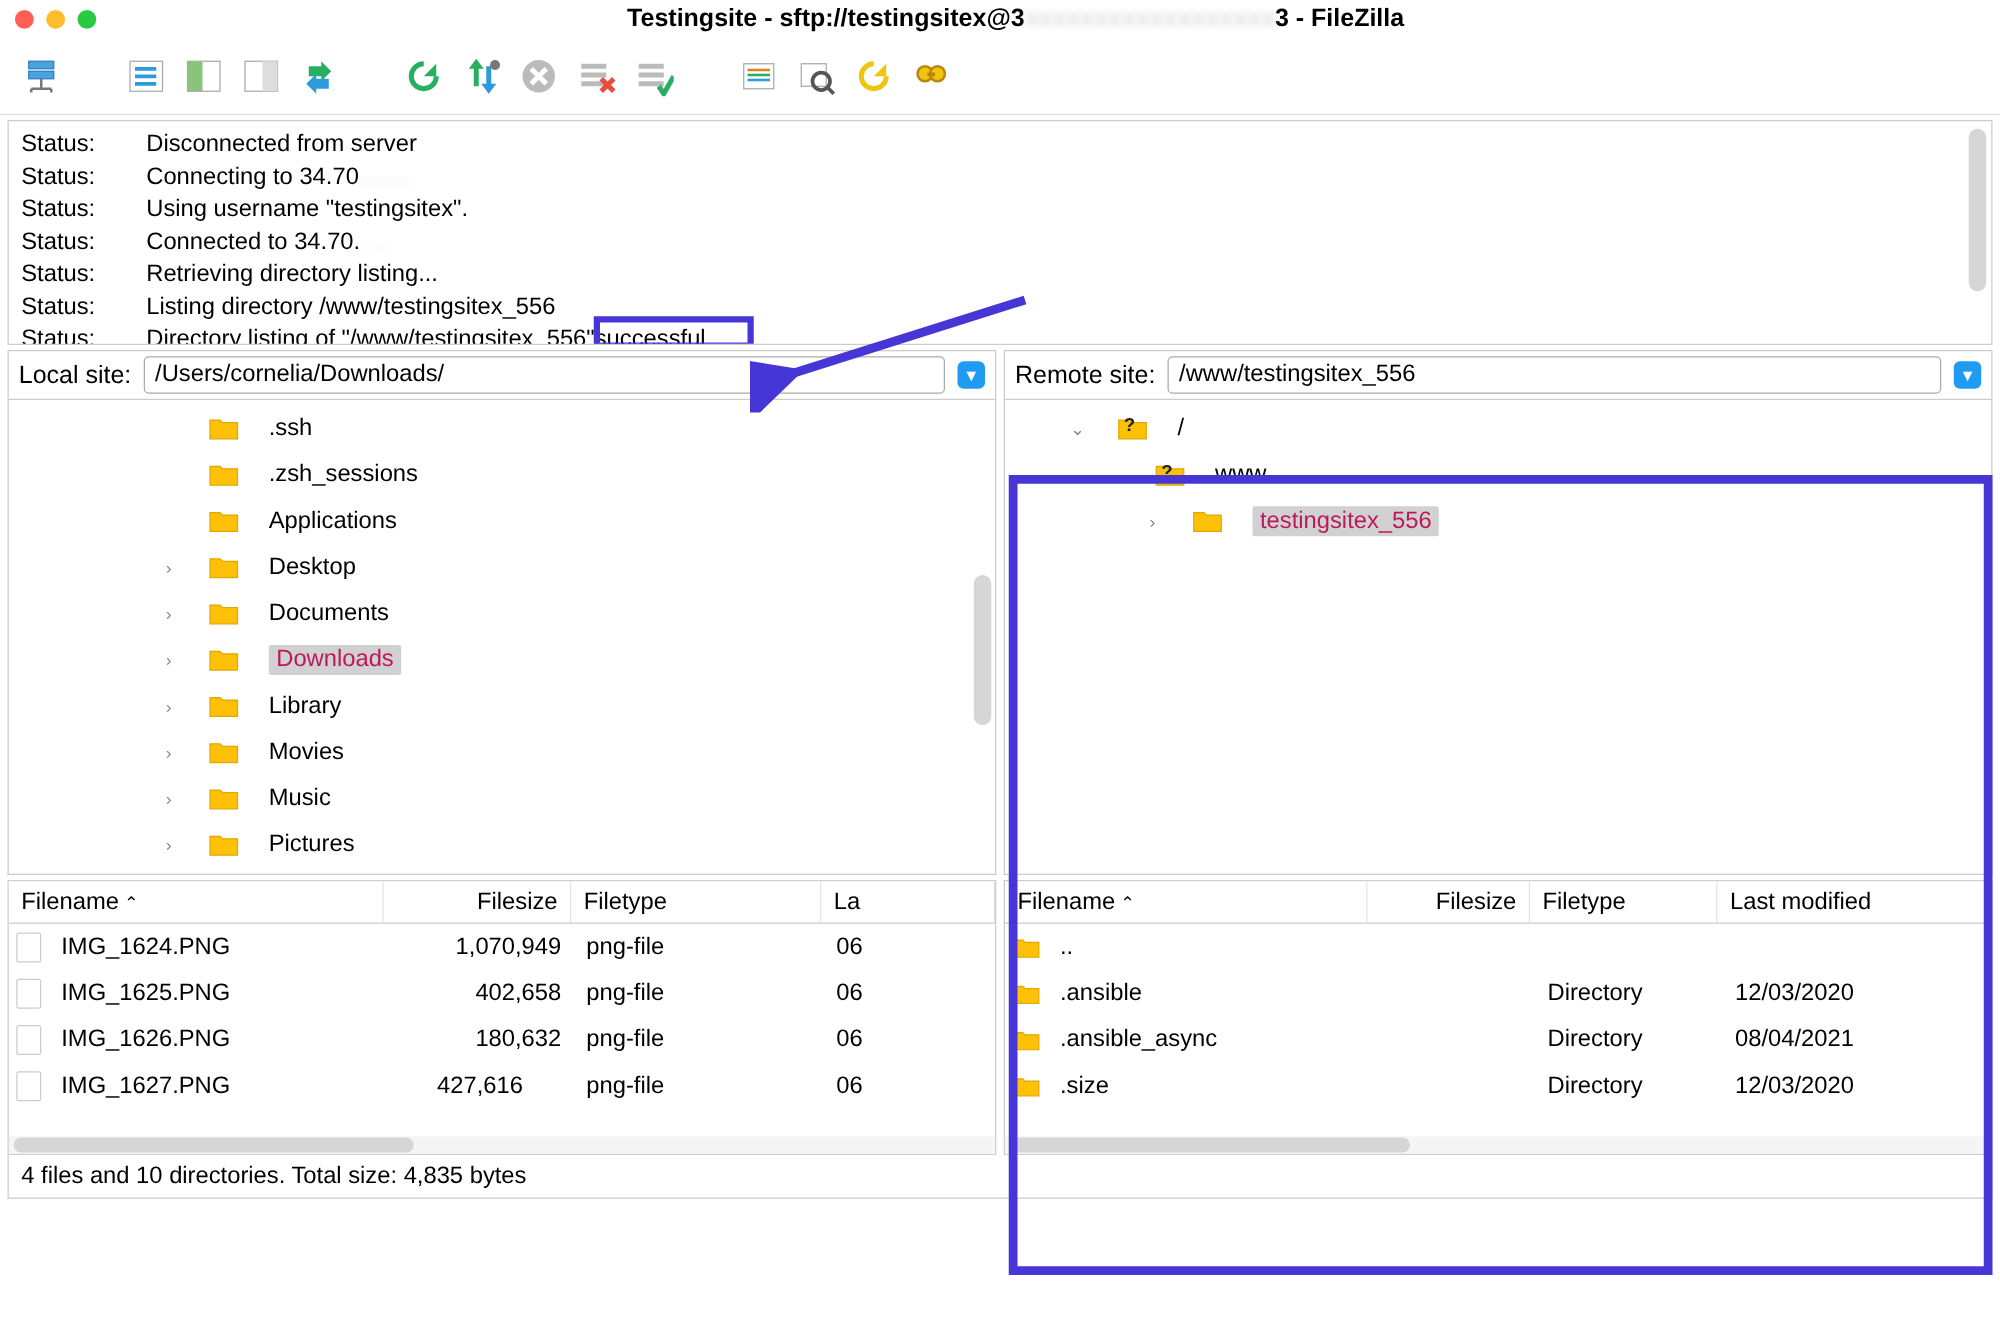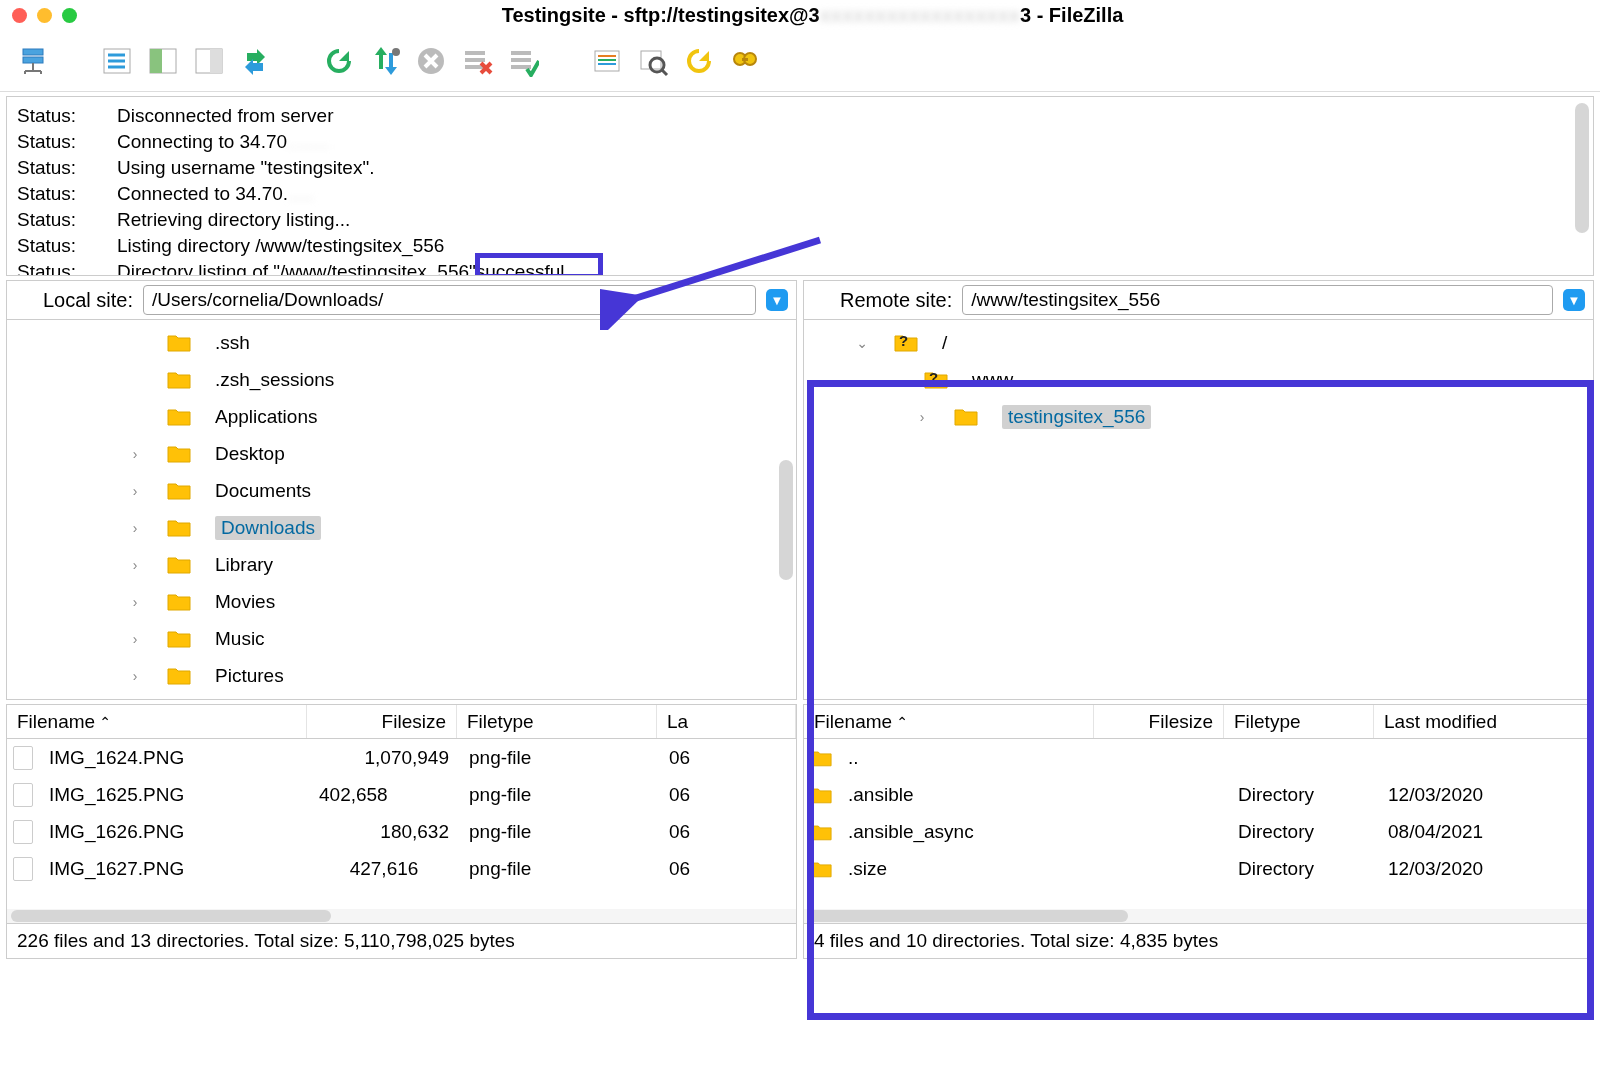--- a/index.html
+++ b/index.html
@@ -24,34 +24,34 @@
   .logpane { position: relative; overflow: hidden; height: 180px; border: 1px solid #ccc; margin: 4px 6px 0 6px; background: #fff; padding: 6px 10px; font-size: 19px; line-height: 26px; }
   .logrow { display: flex; }
   .logrow .lbl { width: 100px; }
   .blurspan { color: #ddd; filter: blur(3px); }
   .hlbox { position: absolute; border: 5px solid #4636d6; pointer-events: none; }
   .logscroll { position: absolute; right: 4px; top: 6px; width: 14px; height: 130px; background: #d6d6d6; border-radius: 7px; }
   
   
   .sitesrow { display: flex; margin: 4px 6px 0 6px; gap: 6px; }
   .sitepane { flex: 1; display: flex; align-items: center; gap: 10px; background: #fff; border: 1px solid #ccc; padding: 4px 8px; }
-  .sitepane label { font-size: 20px; white-space: nowrap; margin-left: 28px; }
+  .sitepane label { font-size: 20px; white-space: nowrap; }
   .pathinput { flex: 1; height: 30px; border: 1px solid #aaa; border-radius: 4px; padding: 0 8px; font-size: 19px; background: #fff; }
   .dropdown-arrow { width: 22px; height: 22px; background: #1f9bf1; border-radius: 5px; display: flex; align-items: center; justify-content: center; color: #fff; font-size: 13px; }
   
   
   .treesrow { display: flex; margin: 0 6px; gap: 6px; height: 380px; }
   .treepane { flex: 1; border: 1px solid #ccc; border-top: none; overflow: hidden; position: relative; background: #fff; padding-top: 4px; }
   .treeitem { display: flex; align-items: center; height: 37px; font-size: 19px; gap: 24px; }
   .disclosure { width: 16px; display: inline-flex; justify-content: center; color: #888; font-size: 14px; cursor: pointer; }
   .foldericon { width: 24px; height: 19px; display: inline-block; position: relative; }
   .foldericon svg { width: 24px; height: 19px; }
   .qfolder { position: relative; }
   .qmark { position: absolute; left: 5px; top: -1px; font-size: 15px; font-weight: bold; color: #222; }
-  .selected-name { background: #d1d1d1; color: #0369a1; padding: 1px 6px; border-radius: 2px; }
+  .selected-name { background: #d1d1d1; color: #be185d; padding: 1px 6px; border-radius: 2px; }
   .treescroll { position: absolute; right: 3px; top: 140px; width: 14px; height: 120px; background: #d6d6d6; border-radius: 7px; }
   
   
   .filesrow { display: flex; margin: 4px 6px 0 6px; gap: 6px; height: 220px; }
   .filepane { flex: 1; border: 1px solid #ccc; overflow: hidden; position: relative; background: #fff; display: flex; flex-direction: column; }
   .filehead { display: flex; border-bottom: 1px solid #ccc; height: 34px; align-items: flex-end; font-size: 19px; background: #fff; }
   .fhcol { padding: 0 10px; border-right: 1px solid #e4e4e4; height: 100%; display: flex; align-items: center; }
   .fhcol .sort { margin-left: 4px; font-size: 14px; }
   .filebody { flex: 1; overflow: hidden; }
   .filerow { display: flex; align-items: center; height: 37px; font-size: 19px; }
@@ -367,21 +367,21 @@
         <div class="filerow">
           <span class="fileicon"></span>
           <span class="fcol" style="width:270px">IMG_1624.PNG</span>
           <span class="fcol" style="width:150px;text-align:right">1,070,949</span>
           <span class="fcol" style="width:200px">png-file</span>
           <span class="fcol" style="flex:1">06</span>
         </div>
         <div class="filerow">
           <span class="fileicon"></span>
           <span class="fcol" style="width:270px">IMG_1625.PNG</span>
-          <span class="fcol" style="width:150px;text-align:left">402,658</span>
+          <span class="fcol" style="width:150px;text-align:right">402,658</span>
           <span class="fcol" style="width:200px">png-file</span>
           <span class="fcol" style="flex:1">06</span>
         </div>
         <div class="filerow">
           <span class="fileicon"></span>
           <span class="fcol" style="width:270px">IMG_1626.PNG</span>
           <span class="fcol" style="width:150px;text-align:right">180,632</span>
           <span class="fcol" style="width:200px">png-file</span>
           <span class="fcol" style="flex:1">06</span>
         </div>
@@ -451,17 +451,16 @@
           <span class="fcol" style="flex:1">12/03/2020</span>
         </div>
       </div>
     <div class="hscroll">
         <div class="thumb"></div>
       </div>
   </div>
 </div>
 
 <div class="statusrow">
-  <div class="statuspane">226 files and 13 directories. Total size: 5,110,798,025 bytes</div>
   <div class="statuspane">4 files and 10 directories. Total size: 4,835 bytes</div>
 </div>
 
 <div class="highlight-remote" style="left:807px; top:380px; width:787px; height:640px;"></div>
 
 </body></html>

